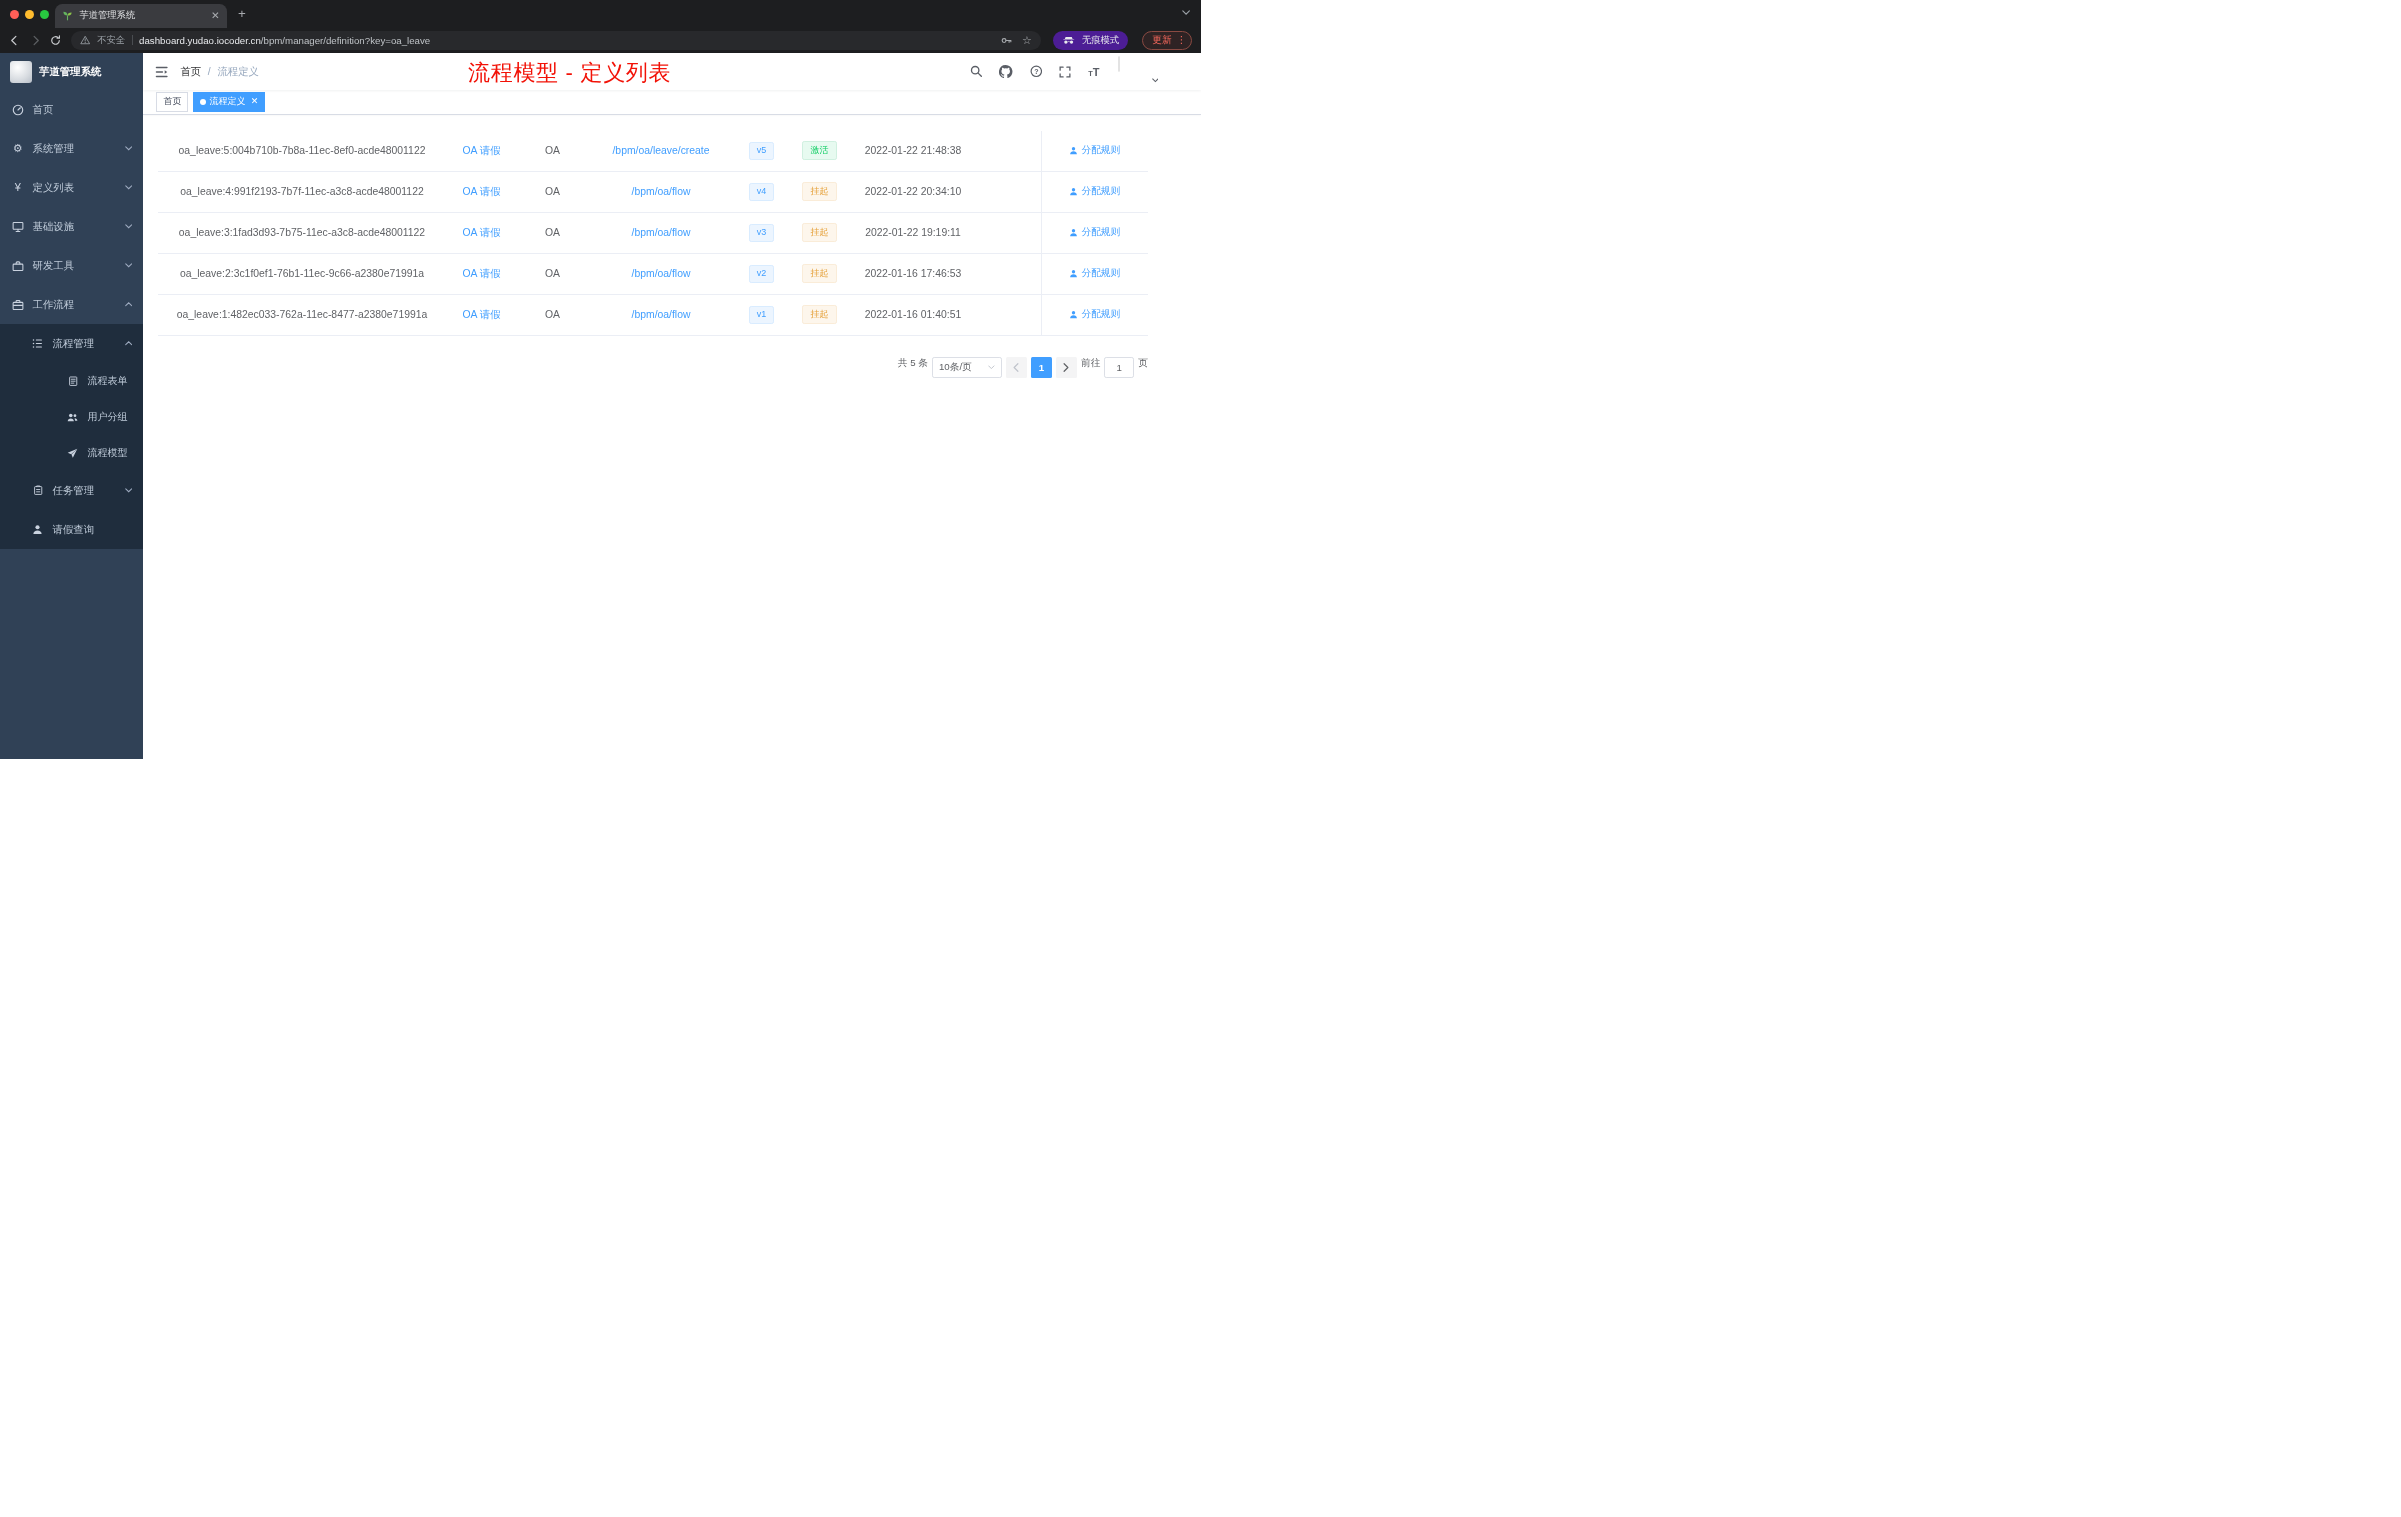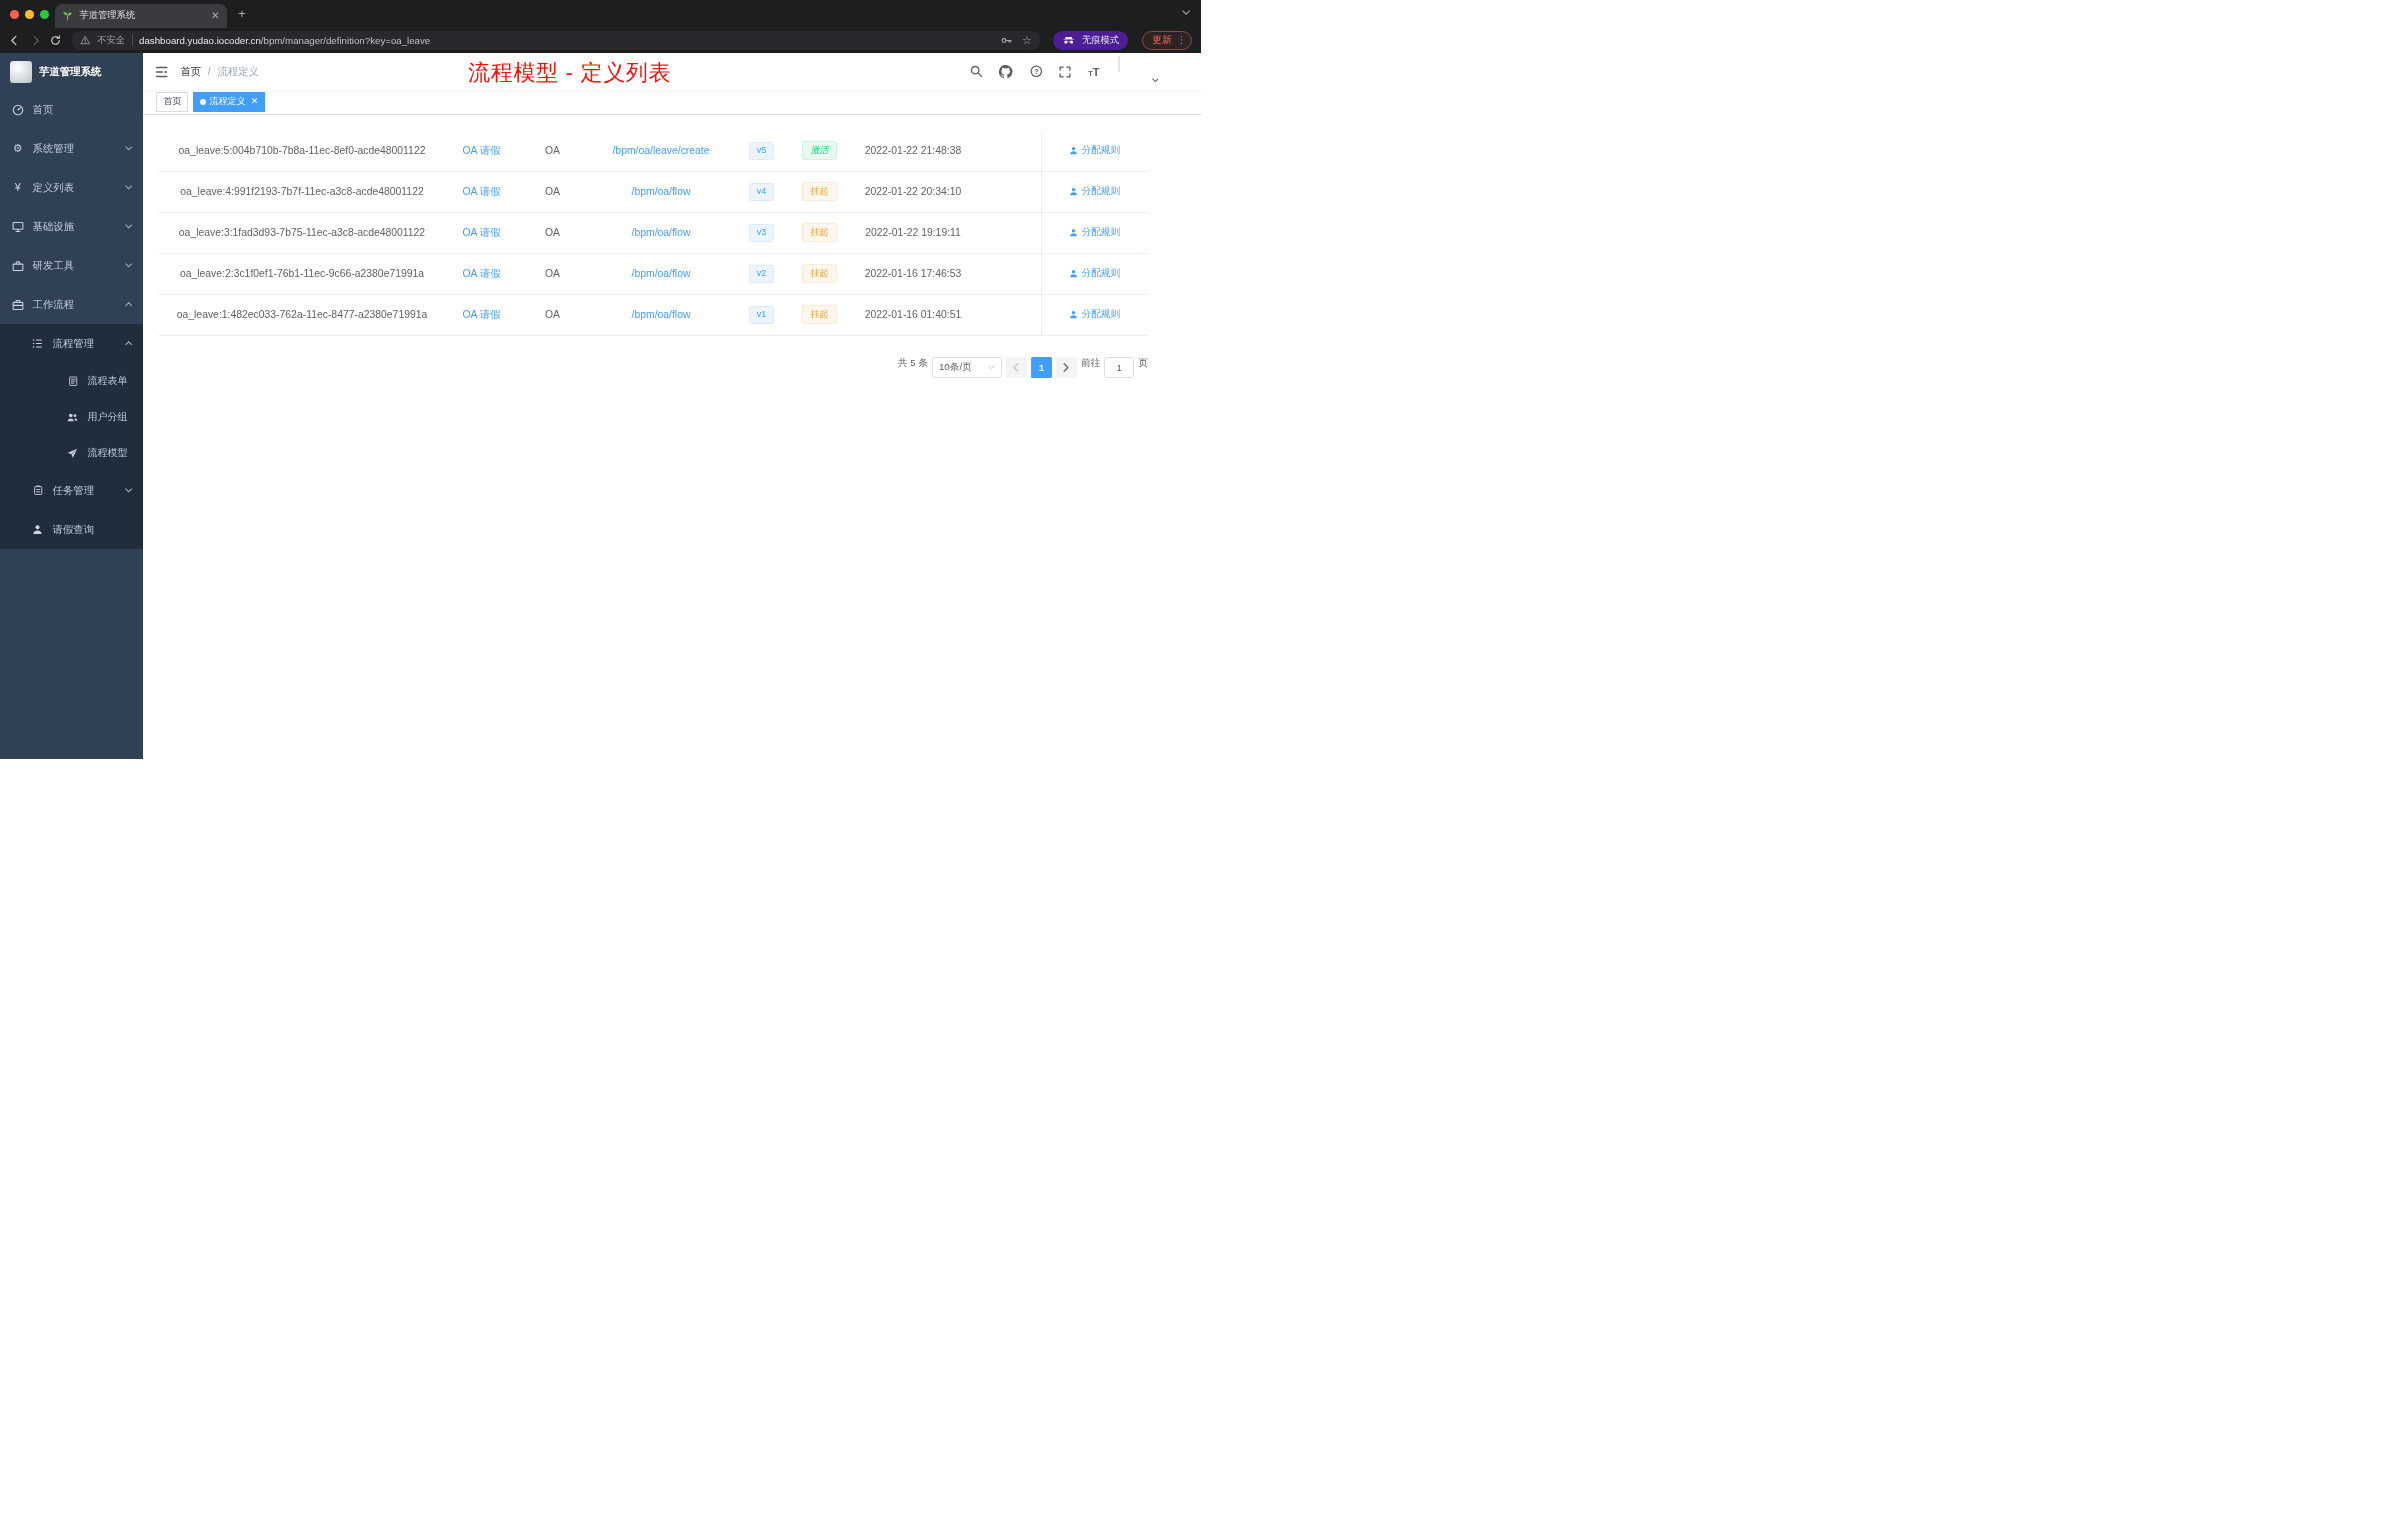--- a/index.html
+++ b/index.html
@@ -96,21 +96,21 @@
   .trow { display:flex; align-items:center; height:41px; border-bottom:0.7px solid #ebeef5; font-size:10.4px; }
   .cell { display:flex; align-items:center; justify-content:center; text-align:center; height:100%; }
   .w-id{width:288px}.w-name{width:71px}.w-cat{width:71px}.w-form{width:146px}
   .w-ver{width:55px}.w-status{width:61px}.w-time{width:126px}.w-gap{width:65px}.w-op{width:106px}
   .b-left { border-left:0.7px solid #ebeef5; }
   .link { color:#409eff; cursor:pointer; }
   .tag-ver { display:inline-block; padding:2.2px 6.7px; background:#ecf5ff; border:0.7px solid #d9ecff;
              color:#409eff; border-radius:2.2px; font-size:9px; line-height:1.3; }
   .tag-st { display:inline-block; padding:3px 7.4px; border-radius:2.2px; font-size:9px; line-height:1.3;
             border:0.7px solid transparent; }
-  .tag-st.success { background:#e7faf0; border-color:#d0f0e0; color:#13ce66;font-style:italic; }
+  .tag-st.success { background:#e7faf0; border-color:#d0f0e0; color:#13ce66; }
   .tag-st.warning { background:#fdf6ec; border-color:#faecd8; color:#e6a23c; }
   .op-link { color:#409eff; display:inline-flex; align-items:center; gap:3.7px; font-size:9.7px; cursor:pointer; }
 
   .pager { width:990px; display:flex; justify-content:flex-end; align-items:flex-start;
            margin-top:21px; gap:4px; font-size:9.7px; color:#606266; }
   .psel { width:70px; height:21px; border:0.7px solid #dcdfe6; border-radius:2.2px; display:flex;
           align-items:center; justify-content:space-between; padding:8px 6px; cursor:pointer; }
   .psel .pcaret { color:#c0c4cc; }
   .pbtn { min-width:21px; height:21px; background:#f4f4f5; border-radius:1.5px; display:flex;
           align-items:center; justify-content:center; cursor:pointer; }

